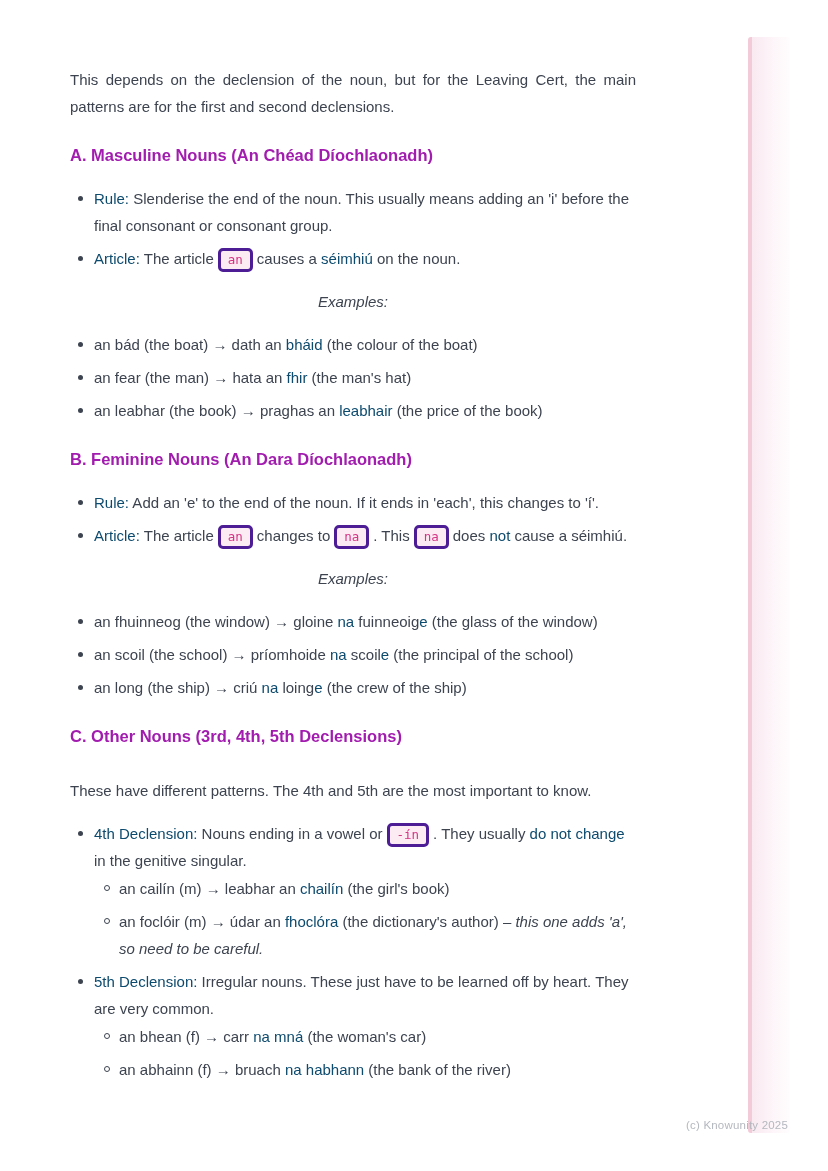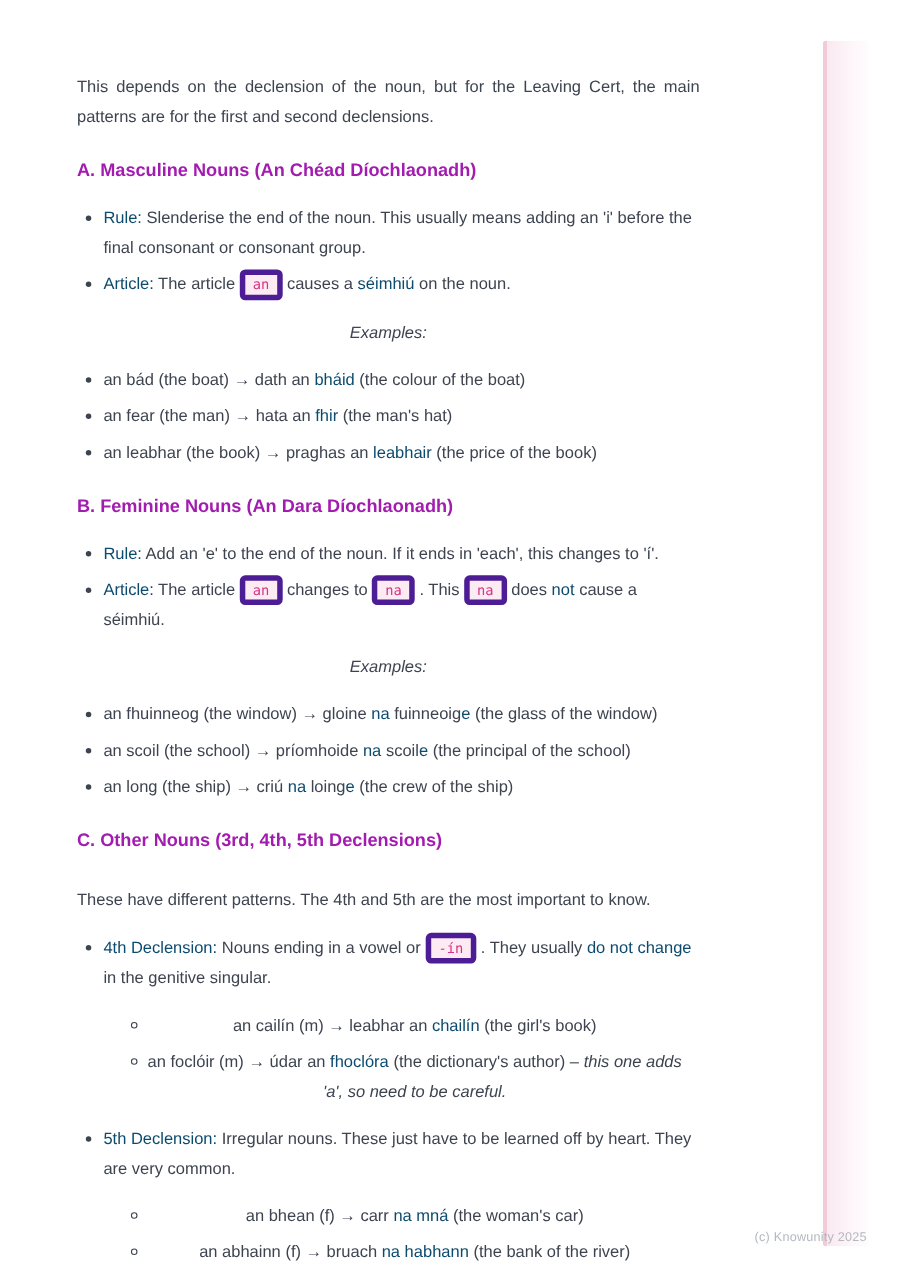--- a/index.html
+++ b/index.html
@@ -20,33 +20,33 @@
     font-size:16.5px; line-height:27px; font-weight:bold;
     color:#a21caf; margin:22px 0 16px;
   }
 
   .content ul { list-style:none; margin:16px 0; }
   .content li { position:relative; padding-left:24px; margin-bottom:6px; }
   .content li::before {
     content:""; position:absolute; left:8px; top:11px;
     width:5px; height:5px; border-radius:50%; background:#3d4450;
   }
-  .content ul.sub { margin:16px;text-align:center; }
+  .content ul.sub { margin:1px; }
   .content ul.sub > li::before {
     background:#ffffff; border:1.5px solid #3d4450;
     width:4px; height:4px; top:10px; left:9px;
   }
 
   .b { font-weight:normal; color:#0c4a6e; }
   .i { font-style:italic; }
   .code {
     font-family:"DejaVu Sans Mono", monospace;
     font-size:12.5px; line-height:1;
     color:#d63384; background:#fcebf2;
-    border:5px solid #4c1d95; border-radius:5px;
+    border:3px solid #4c1d95; border-radius:5px;
     padding:3px 7px 2px; margin:0 4px; white-space:nowrap;
     display:inline-block; vertical-align:baseline;
   }
 
   .highlight-stripe {
     position:absolute; left:748px; top:37px; width:42px; height:1096px;
     border-left:4px solid #f3cad8; border-radius:3px;
     background:linear-gradient(to right, #f9e9f0 0%, #fdf5f9 55%, #fffdfe 100%);
   }
   .watermark {

